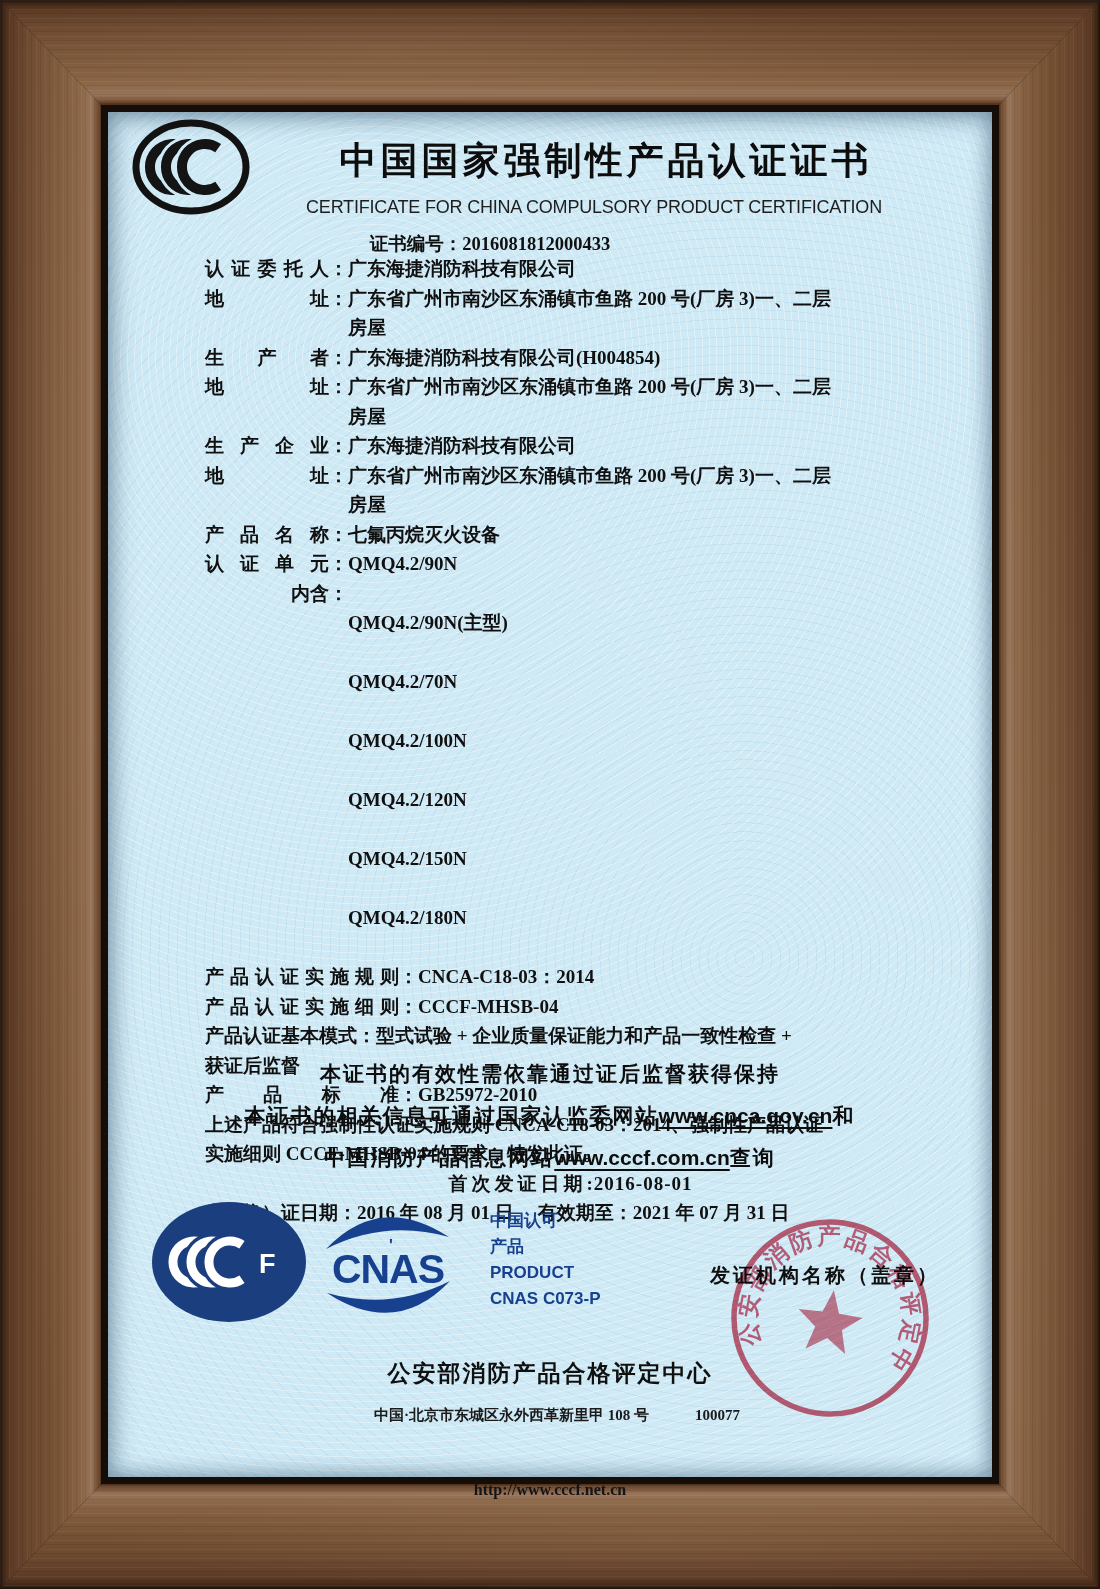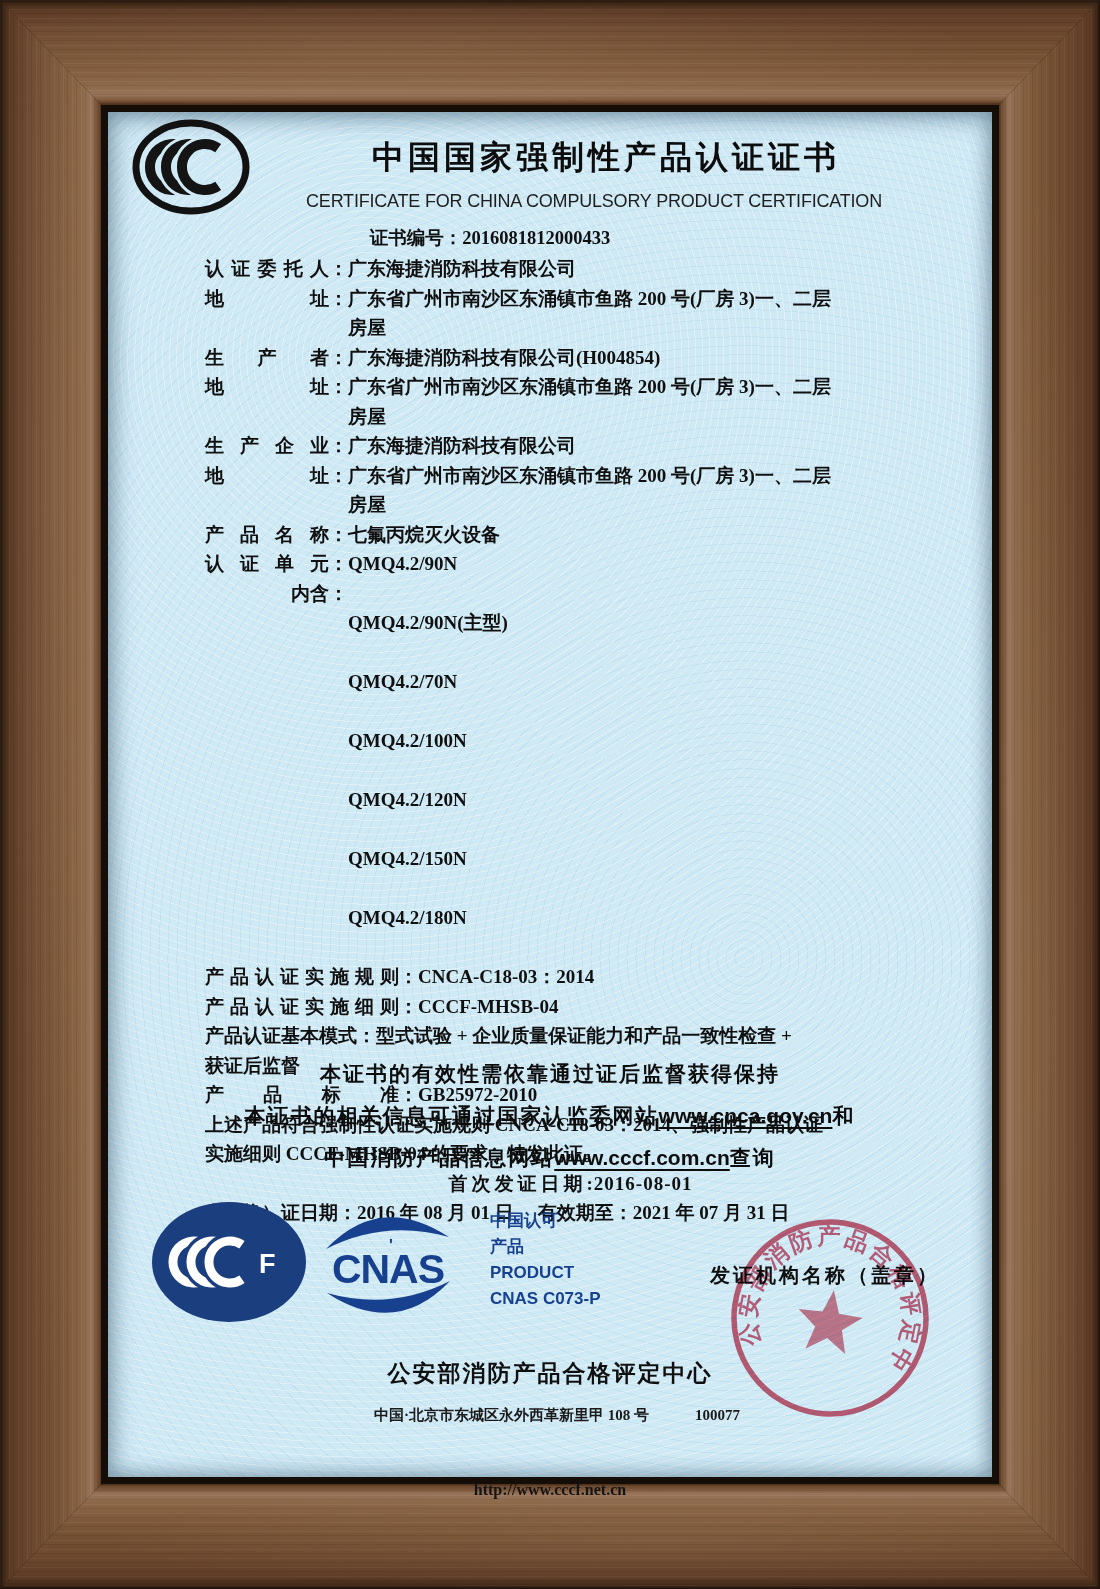--- a/index.html
+++ b/index.html
@@ -35,21 +35,21 @@
     background-color:#cfe9f5;
     background-image:
       repeating-radial-gradient(circle at 30% 18%, rgba(255,255,255,.35) 0 1px, rgba(255,255,255,0) 1px 7px),
       repeating-radial-gradient(circle at 72% 62%, rgba(140,195,222,.20) 0 1px, rgba(255,255,255,0) 1px 9px);
     box-shadow:0 0 0 7px #150d07, inset 0 10px 20px rgba(45,75,100,.30), inset 12px 0 20px rgba(45,75,100,.18), inset -10px 0 16px rgba(45,75,100,.15), inset 0 -8px 16px rgba(45,75,100,.18);
     color:#101010;
   }
   
   .logo-ccc{position:absolute;left:20px;top:6px;}
   .hdr{position:absolute;left:0;right:0;top:24px;}
-  .title-cn{padding-left:112px;text-align:center;font-size:32px;font-weight:700;letter-spacing:4px;font-family:"Liberation Sans","DejaVu Sans",sans-serif;color:#0d0d0d;}
+  .title-cn{padding-left:112px;text-align:center;font-size:37px;font-weight:700;letter-spacing:4px;font-family:"Liberation Sans","DejaVu Sans",sans-serif;color:#0d0d0d;}
   .title-en{padding-left:88px;margin-top:11px;text-align:center;font-size:18px;font-weight:400;color:#1e1e1e;font-family:"Liberation Sans","DejaVu Sans",sans-serif;letter-spacing:-.2px;}
   .cert-no{margin-top:13px;text-align:center;padding-right:120px;font-size:18.5px;font-weight:700;}
   
   .body{position:absolute;left:97px;right:56px;top:142px;font-size:19px;line-height:29.5px;font-weight:700;}
   .frow{display:flex;align-items:flex-start;}
   .lbl{flex:0 0 auto;width:124px;text-align:justify;text-align-last:justify;}
   .lbl2{flex:0 0 auto;width:194px;text-align:justify;text-align-last:justify;}
   .lbl-right{flex:0 0 auto;width:124px;text-align:right;text-align-last:right;}
   .colon{flex:0 0 auto;}
   .val{flex:1;white-space:pre-line;}

